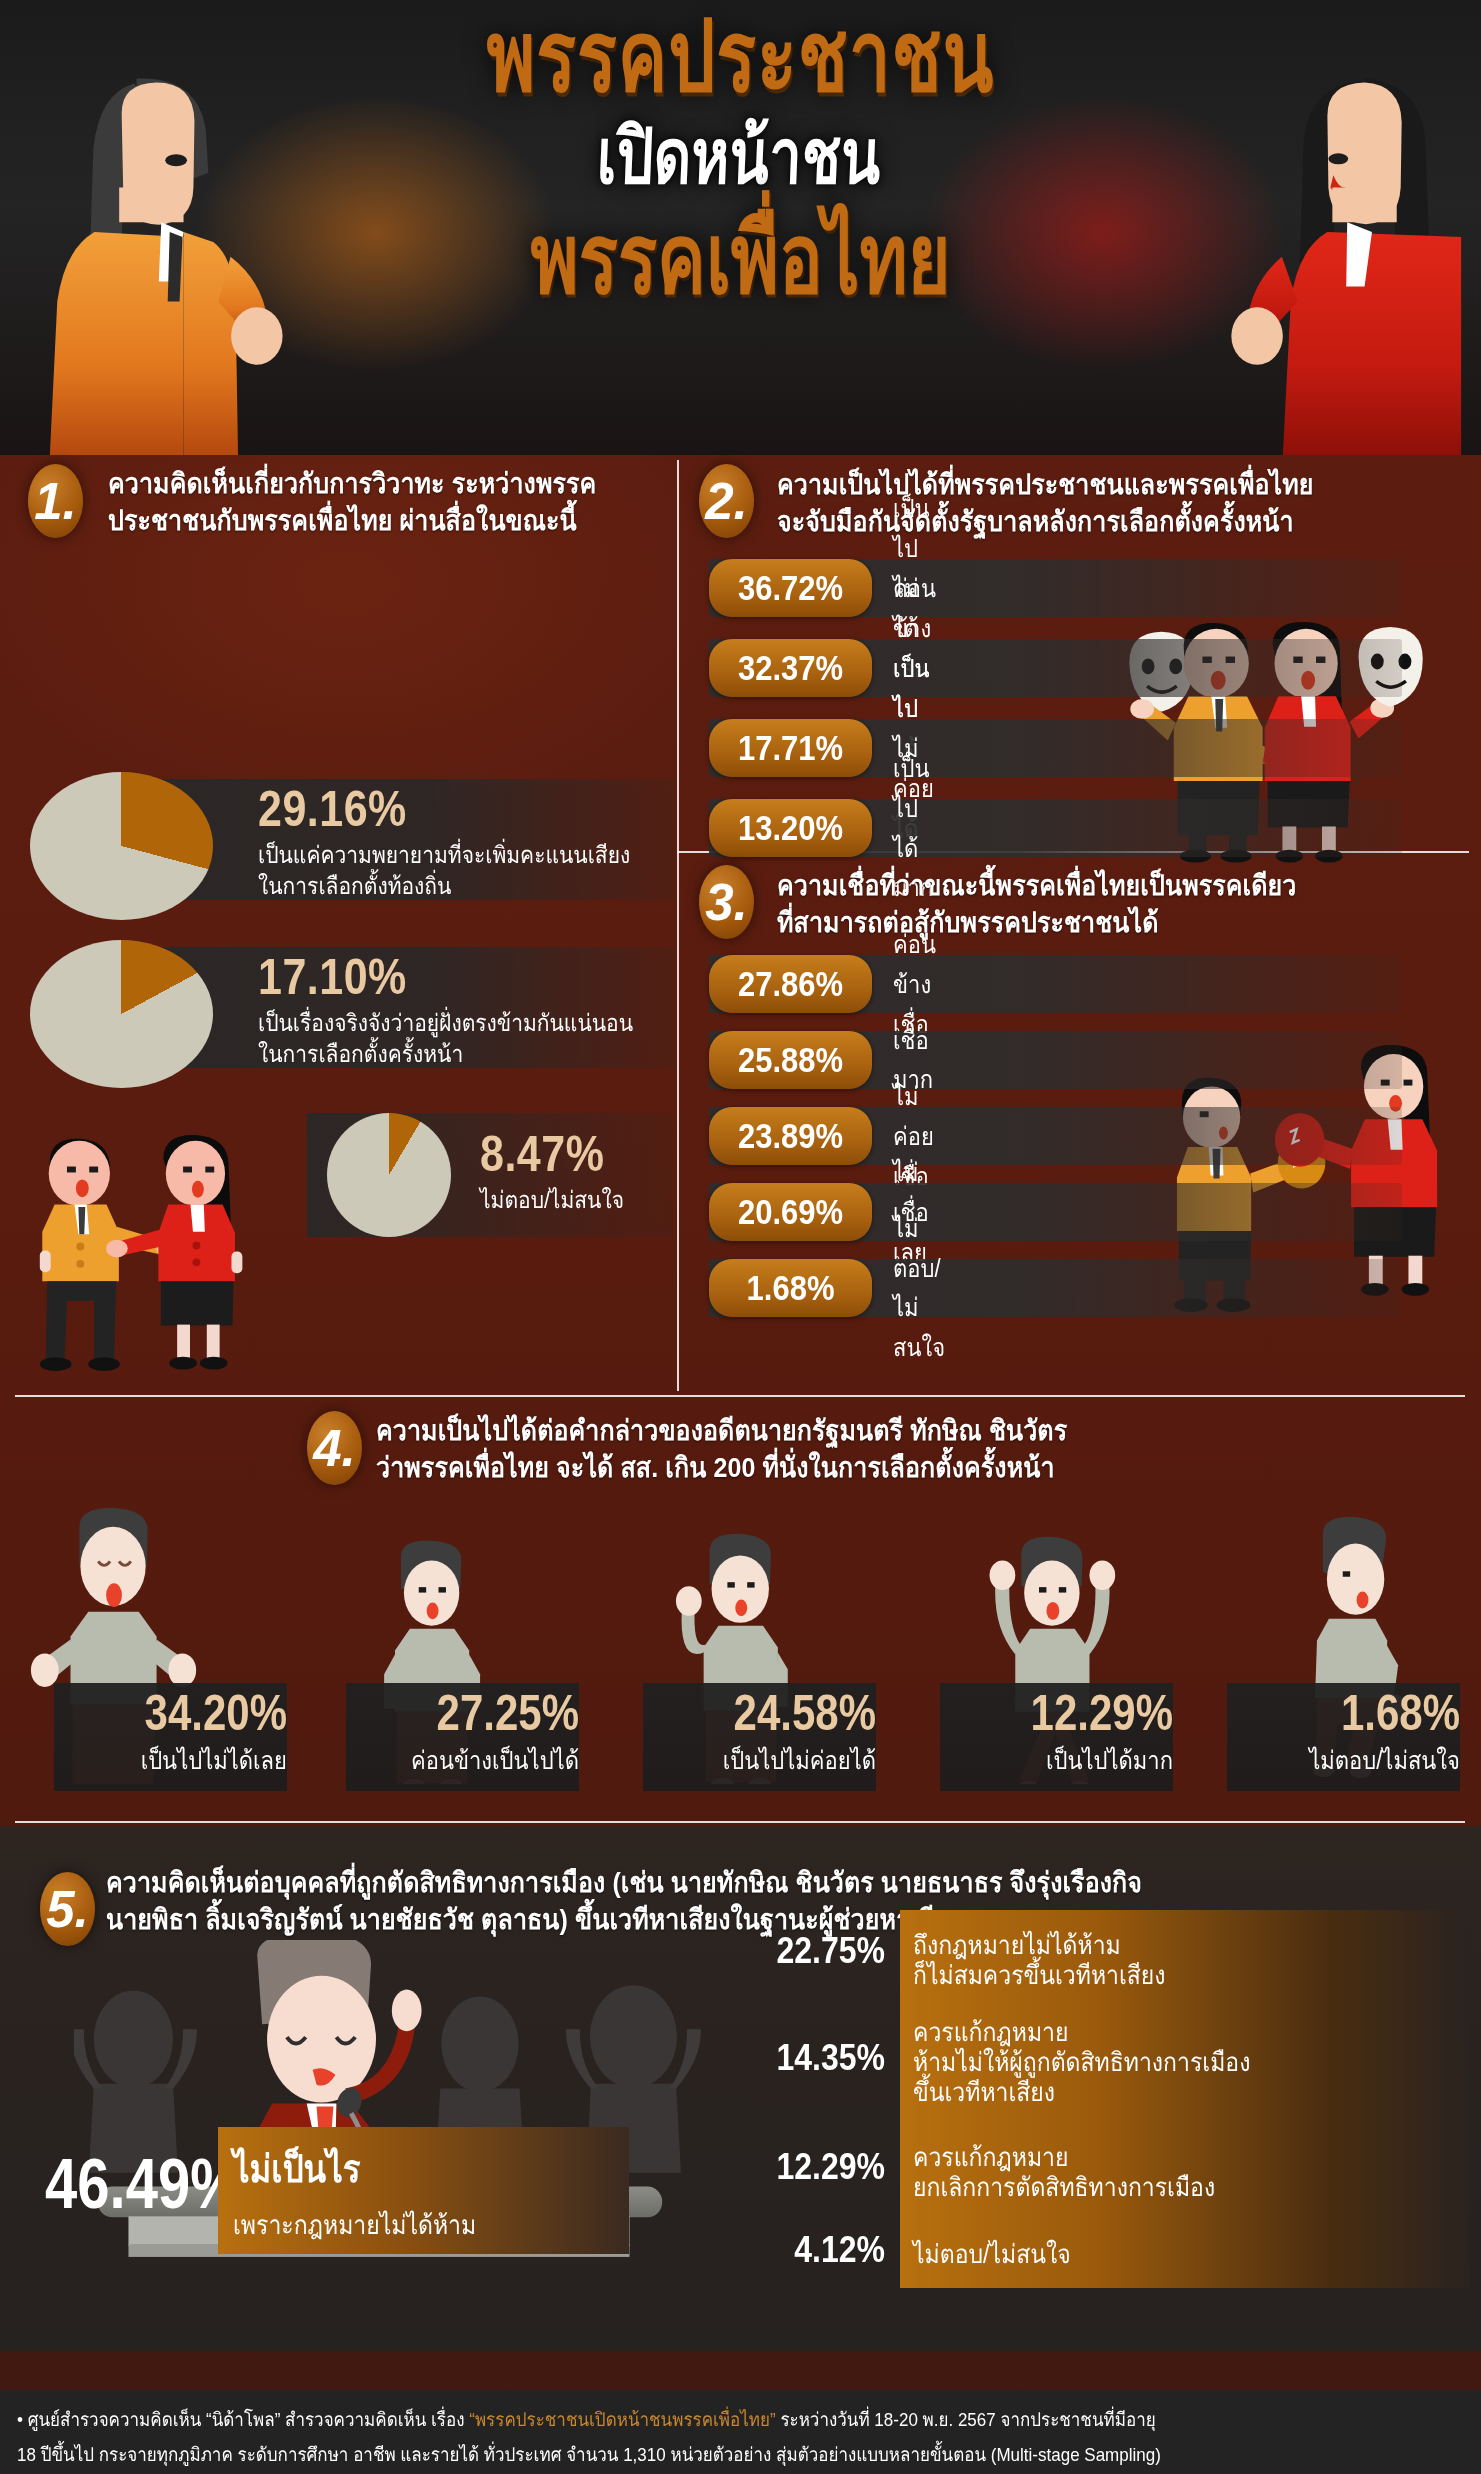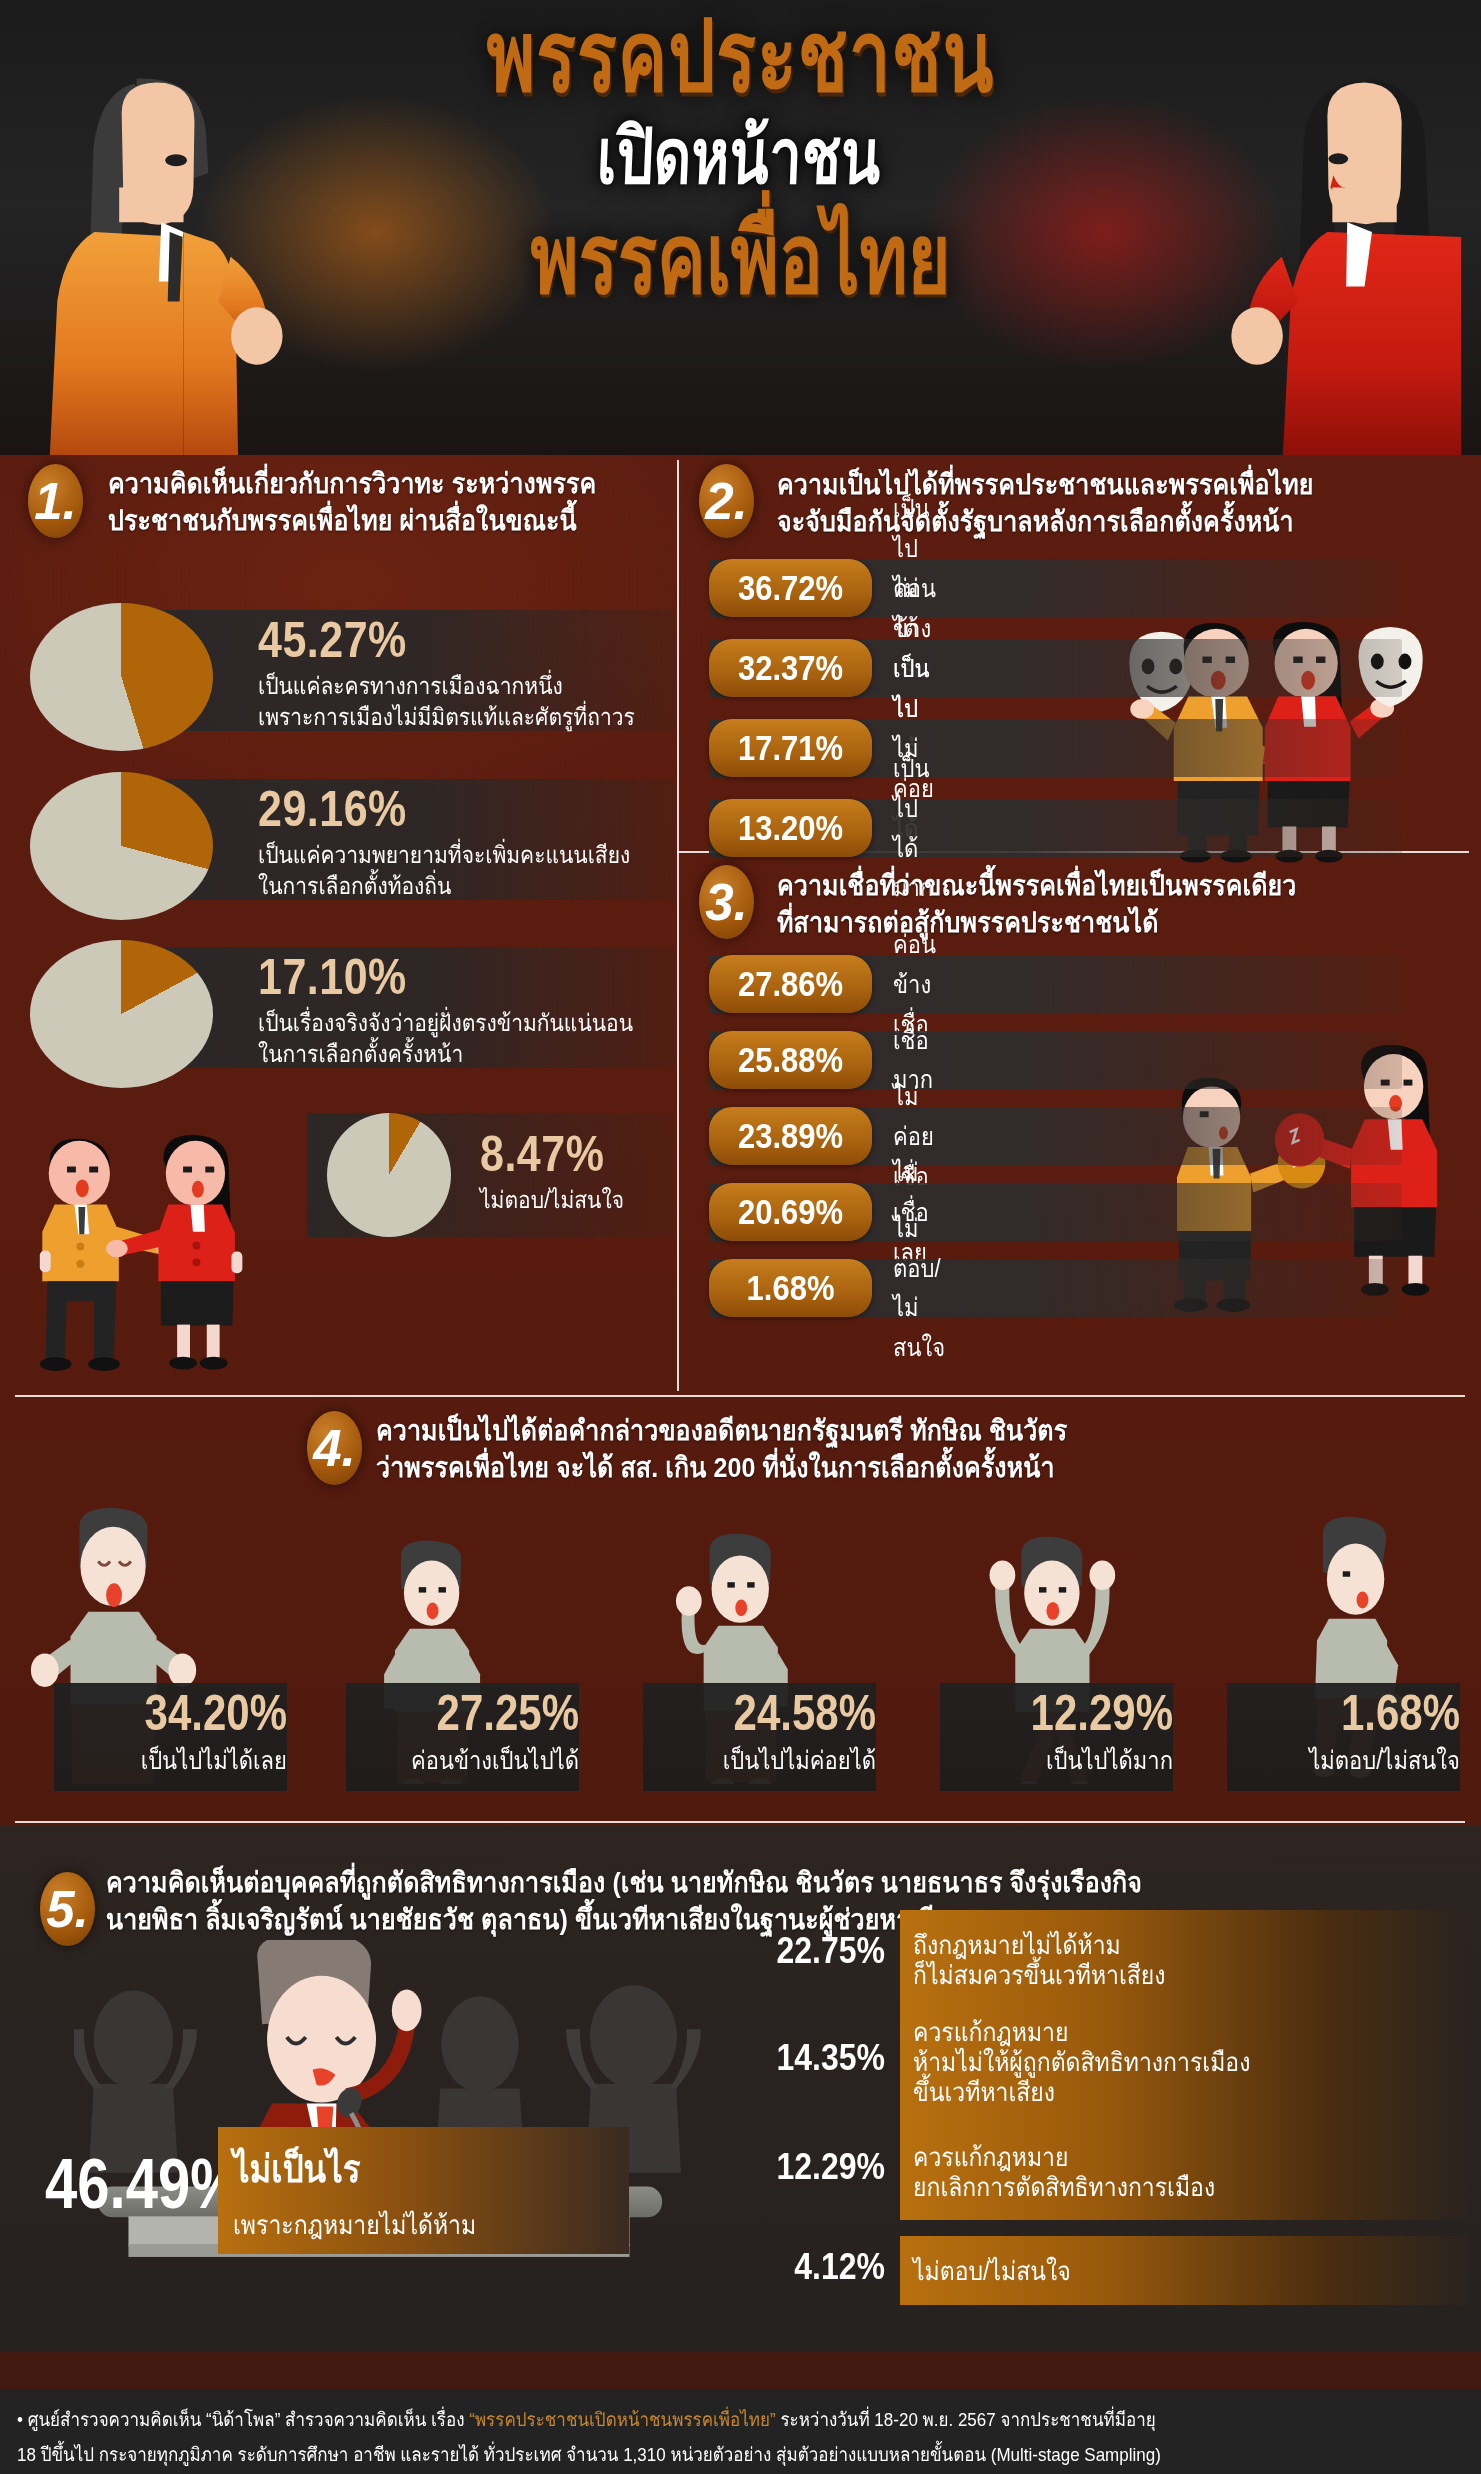--- a/index.html
+++ b/index.html
@@ -215,31 +215,20 @@
   <div class="sep" style="left:677px;top:396px;width:792px;height:1.5px;"></div>
   <div class="sep" style="left:15px;top:940px;width:1450px;height:1.5px;"></div>
   <div class="sep" style="left:15px;top:1366px;width:1450px;height:1.5px;"></div>
 
   <div class="panel" style="left:0;top:0;width:677px;height:935px;">
     <div class="num-badge" style="left:28px;top:9px;">1.</div>
     <div class="q-head" style="position:absolute;left:108px;top:10px;width:544px;">
       <div>ความคิดเห็นเกี่ยวกับการวิวาทะ ระหว่างพรรคประชาชนกับพรรคเพื่อไทย ผ่านสื่อในขณะนี้</div>
     </div>
 
-    <div class="pierow" style="position:absolute;left:20px;top:148px;width:653px;height:148px;">
-      <div class="bar"></div>
-      <div class="pie" style="background:conic-gradient(#b06508 0 45.27%, #cdc9b8 45.27% 100%);"></div>
-      <div class="pie-txt">
-        <div class="pct-big">45.27%</div>
-        <div class="pie-desc">
-          <div>เป็นแค่ละครทางการเมืองฉากหนึ่ง</div>
-          <div>เพราะการเมืองไม่มีมิตรแท้และศัตรูที่ถาวร</div>
-        </div>
-      </div>
-    </div>
 
     <div class="pierow" style="position:absolute;left:20px;top:317px;width:653px;height:148px;">
       <div class="bar"></div>
       <div class="pie" style="background:conic-gradient(#b06508 0 29.16%, #cdc9b8 29.16% 100%);"></div>
       <div class="pie-txt">
         <div class="pct-big">29.16%</div>
         <div class="pie-desc">
           <div>เป็นแค่ความพยายามที่จะเพิ่มคะแนนเสียง</div>
           <div>ในการเลือกตั้งท้องถิ่น</div>
         </div>
@@ -671,21 +660,21 @@
     </div>
 
     <div class="s5row" style="position:absolute;left:737px;top:296px;width:733px;height:89px;">
       <div class="s5-pct" style="left:0;top:23px;">12.29%</div>
       <div class="s5-box" style="top:0;">
         <div>ควรแก้กฎหมาย</div>
         <div>ยกเลิกการตัดสิทธิทางการเมือง</div>
       </div>
     </div>
 
-    <div class="s5row" style="position:absolute;left:737px;top:410px;width:733px;height:75px;">
+    <div class="s5row" style="position:absolute;left:737px;top:393px;width:733px;height:75px;">
       <div class="s5-pct" style="left:0;top:9px;">4.12%</div>
       <div class="s5-box" style="top:0;padding-bottom:20px;">
         <div>ไม่ตอบ/ไม่สนใจ</div>
       </div>
     </div>
   </div>
 </div>
 
 <div style="position:absolute;left:0;top:2647px;"></div>
 <div style="position:absolute;left:0;top:2390px;width:1481px;height:257px;background:#232323;">

